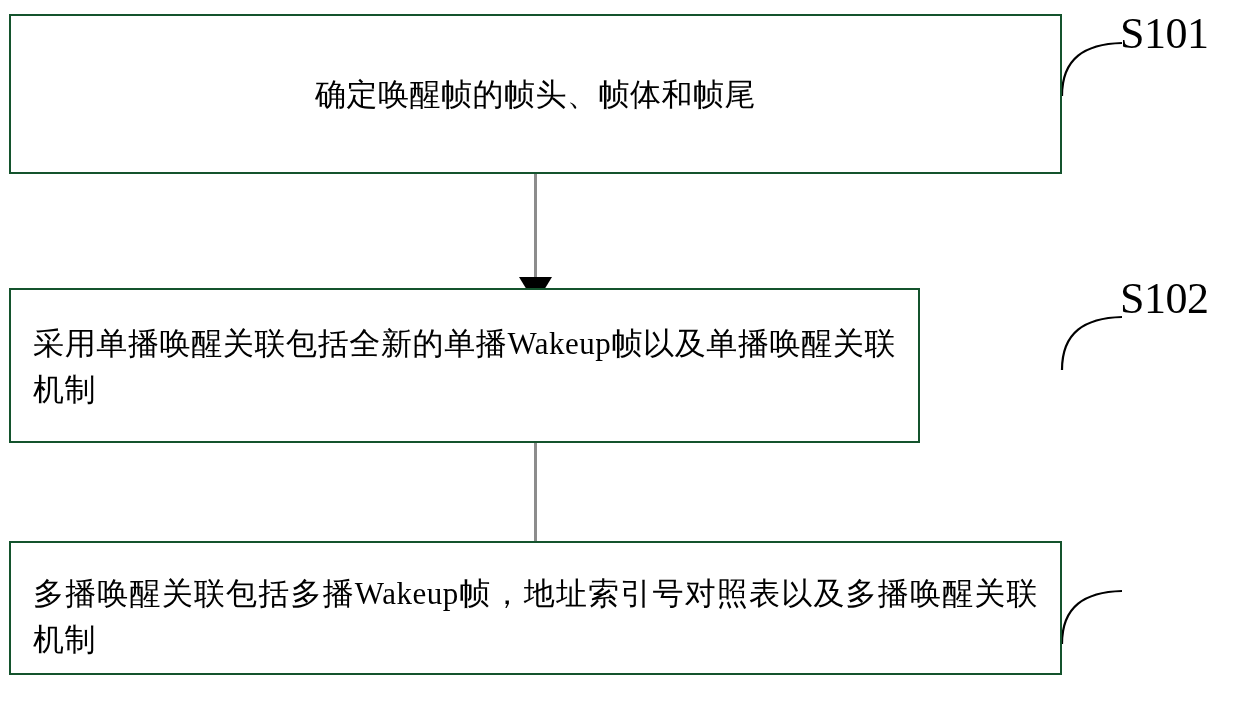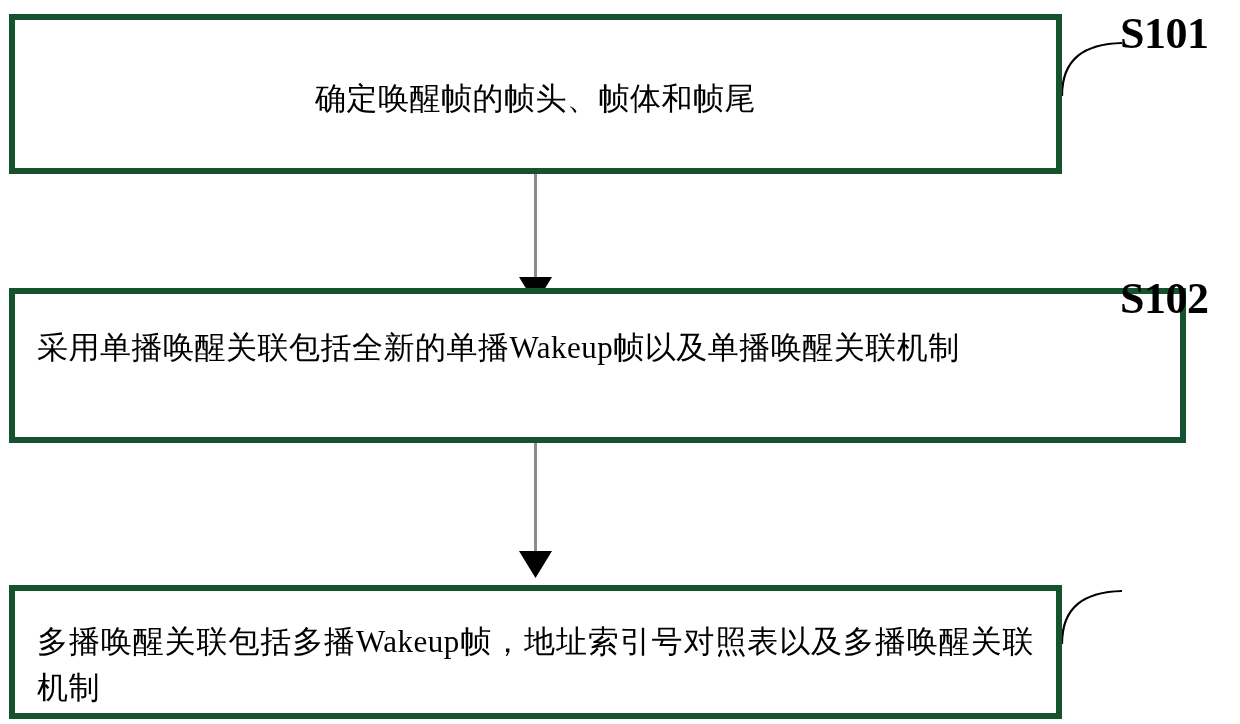--- a/index.html
+++ b/index.html
@@ -13,21 +13,21 @@
     height: 724px;
     background: #ffffff;
     overflow: hidden;
     font-family: "Liberation Serif", "DejaVu Serif", serif;
   }
 
   
   .node {
     position: absolute;
     box-sizing: border-box;
-    border: 6px solid #14532d;
+    border: 2px solid #14532d;
     background: #ffffff;
   }
   .node-text {
     position: absolute;
     left: 22px;
     right: 22px;
     font-family: "Liberation Serif", "DejaVu Serif", serif;
     font-size: 31px;
     line-height: 46px;
     color: #000000;
@@ -37,43 +37,43 @@
   .node-text.center {
     text-align: center;
   }
   .node-text.justify {
     text-align: justify;
     text-align-last: left;
     text-justify: inter-character;
   }
 
   #node-s101 { left: 9px;  top: 14px;  width: 1053px; height: 160px; }
-  #node-s102 { left: 9px;  top: 288px; width: 1177px; height: 155px; }
-  #node-s103 { left: 9px;  top: 585px; width: 1053px; height: 134px; }
+  #node-s102 { left: 9px;  top: 288px; width: 911px; height: 155px; }
+  #node-s103 { left: 9px;  top: 541px; width: 1053px; height: 134px; }
 
   #node-s101 .node-text { top: 56px; }
   #node-s102 .node-text { top: 31px; }
   #node-s103 .node-text { top: 28px; }
 
   
   .connector {
     position: absolute;
     left: 0;
     top: 0;
     width: 1240px;
     height: 724px;
     pointer-events: none;
   }
 
   
   .step-label {
     position: absolute;
     font-family: "Liberation Serif", "DejaVu Serif", serif;
     font-size: 44px;
-    font-weight: 700;
+    font-weight: 400;
     color: #000000;
     letter-spacing: -0.5px;
     white-space: nowrap;
   }
   #label-s101 { left: 1120px; top: 8px; }
   #label-s102 { left: 1120px; top: 273px; }
   #label-s103 { left: 1120px; top: 556px; }
 </style>
 </head>
 <body>

